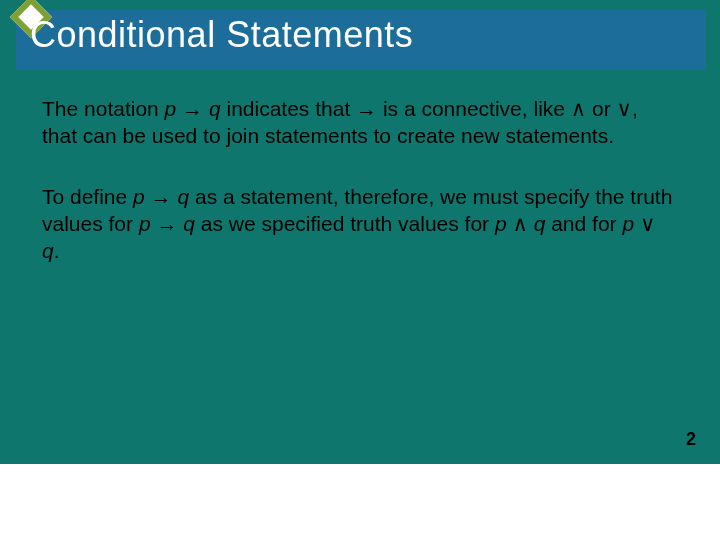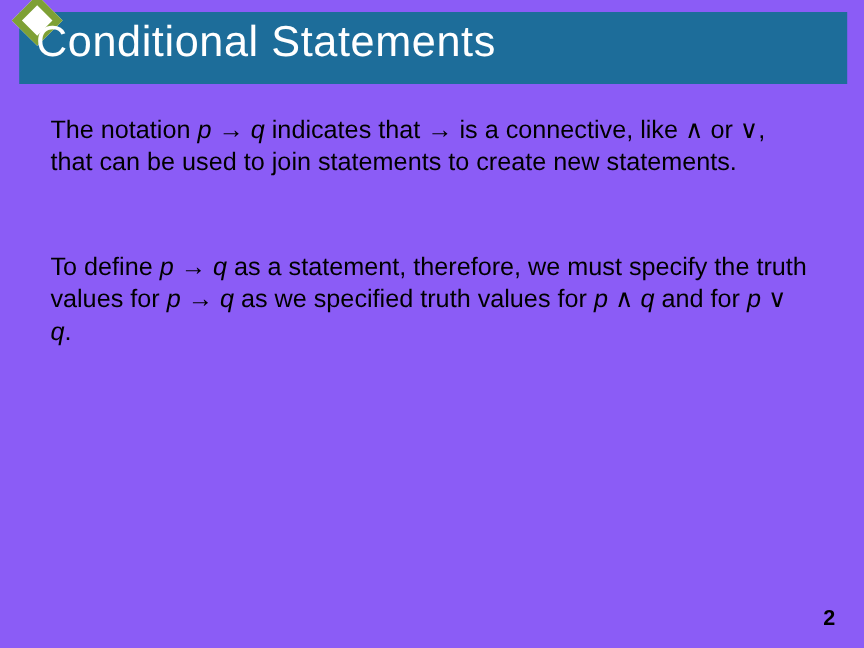--- a/index.html
+++ b/index.html
@@ -7,23 +7,23 @@
     padding: 0;
     width: 720px;
     height: 540px;
     background: #ffffff;
     font-family: Arial, Helvetica, sans-serif;
     overflow: hidden;
     position: relative;
   }
   .slide {
     width: 720px;
-    height: 540px;
+    height: 464px;
     position: relative;
-    background: #8b5cf6;
+    background: #0f766e;
   }
   .header-bar {
     position: absolute;
     top: 10px;
     left: 16px;
     right: 14px;
     height: 60px;
     background: #1d6d9a;
   }
   .diamond {
@@ -48,21 +48,21 @@
   }
   .body {
     position: absolute;
     top: 96px;
     left: 42px;
     right: 42px;
     font-size: 21px;
     color: #000000;
     line-height: 1.28;
   }
-  .para1 { margin-bottom: 60px; }
+  .para1 { margin-bottom: 34px; }
   .para2 { }
   .ital { font-style: italic; }
   .pagenum {
     position: absolute;
     right: 24px;
     bottom: 14px;
     font-size: 18px;
     font-weight: bold;
     color: #000;
   }

